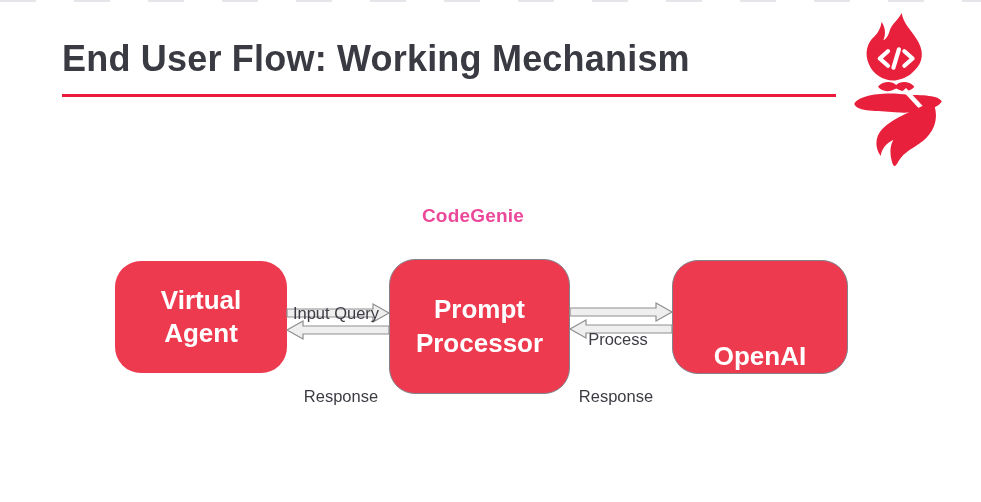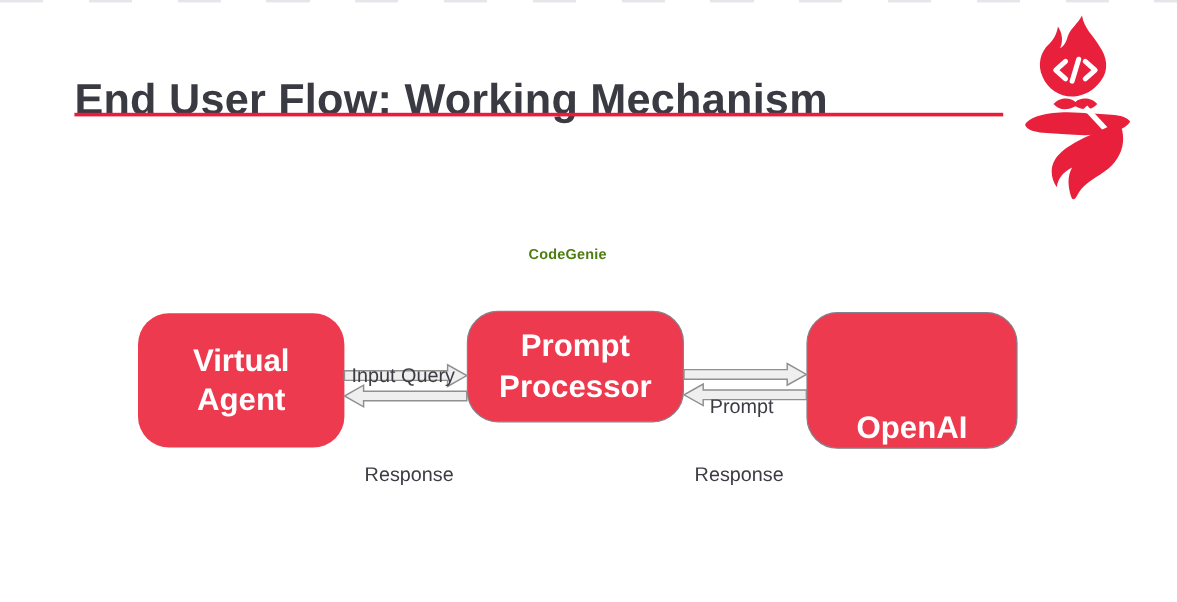--- a/index.html
+++ b/index.html
@@ -18,50 +18,50 @@
     position:relative;
     width:981px;height:502px;
     background:#fff;
     overflow:hidden;
   }
   .top-dashes{
     position:absolute;left:0;top:0;width:100%;height:2px;
     background:repeating-linear-gradient(90deg,#E5E5EA 0 36px,transparent 36px 74px);
   }
   .title{
-    position:absolute;left:62px;top:62px;
+    position:absolute;left:62px;top:38px;
     font-size:36px;font-weight:700;color:var(--title-dark);
     letter-spacing:0.2px;white-space:nowrap;
   }
   .rule{
     position:absolute;left:62px;top:94px;width:774px;height:3px;
     background:var(--accent-red);
   }
   .logo{
     position:absolute;left:852px;top:12px;width:92px;height:155px;
   }
   .logo svg{width:100%;height:100%;display:block;}
   .logo-red{fill:var(--logo-red);}
   .caption{
     position:absolute;left:373px;top:205px;width:200px;
-    text-align:center;font-size:12px;font-weight:700;color:#4d7c0f;
+    text-align:center;font-size:19px;font-weight:700;color:#ec4899;
     letter-spacing:0.2px;
   }
   .node{
     position:absolute;
     background:var(--node-red);
     border-radius:26px;
     display:flex;align-items:center;justify-content:center;
     text-align:center;
     color:#fff;font-weight:700;font-size:26px;line-height:1.28;
   }
   .node .node-label{display:block;}
   .node1{left:115px;top:261px;width:172px;height:112px;}
   .node1 .node-label{max-width:112px;}
-  .node2{left:389px;top:259px;width:181px;height:93px;border:1.5px solid #82828A;}
+  .node2{left:389px;top:259px;width:181px;height:135px;border:1.5px solid #82828A;}
   .node2 .node-label{max-width:150px;}
   .node3{left:672px;top:260px;width:176px;height:114px;border:1.5px solid #82828A;align-items:flex-end;}
   .arrows{position:absolute;width:102px;height:37px;overflow:visible;}
   .arrows1{left:287px;top:303px;}
   .arrows2{left:570px;top:302px;}
   .arrows polygon{fill:var(--arrow-fill);stroke:var(--arrow-stroke);stroke-width:1.2;}
   .flow-label{
     position:absolute;width:96px;text-align:center;
     font-size:16.5px;color:var(--label-dark);line-height:21px;margin-top:44px;
   }
@@ -117,16 +117,16 @@
     <polygon points="102,23 16,23 16,18 0,27 16,36 16,31 102,31"></polygon>
   </svg>
 
   <svg class="arrows arrows2" viewBox="0 0 102 37">
     <polygon points="0,6 86,6 86,1 102,10 86,19 86,14 0,14"></polygon>
     <polygon points="102,23 16,23 16,18 0,27 16,36 16,31 102,31"></polygon>
   </svg>
 
   <div class="flow-label lbl-input-query">Input Query</div>
   <div class="flow-label lbl-response-1">Response</div>
-  <div class="flow-label lbl-process">Prompt</div>
+  <div class="flow-label lbl-process">Process</div>
   <div class="flow-label lbl-response-2">Response</div>
 
 </div>
 
 </body></html>

